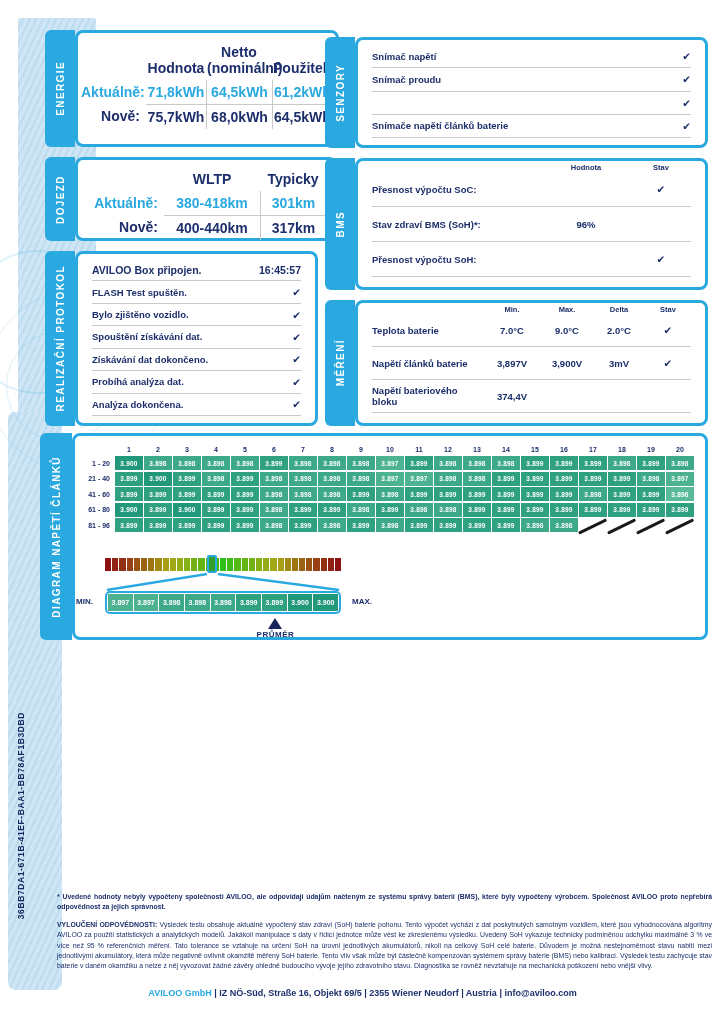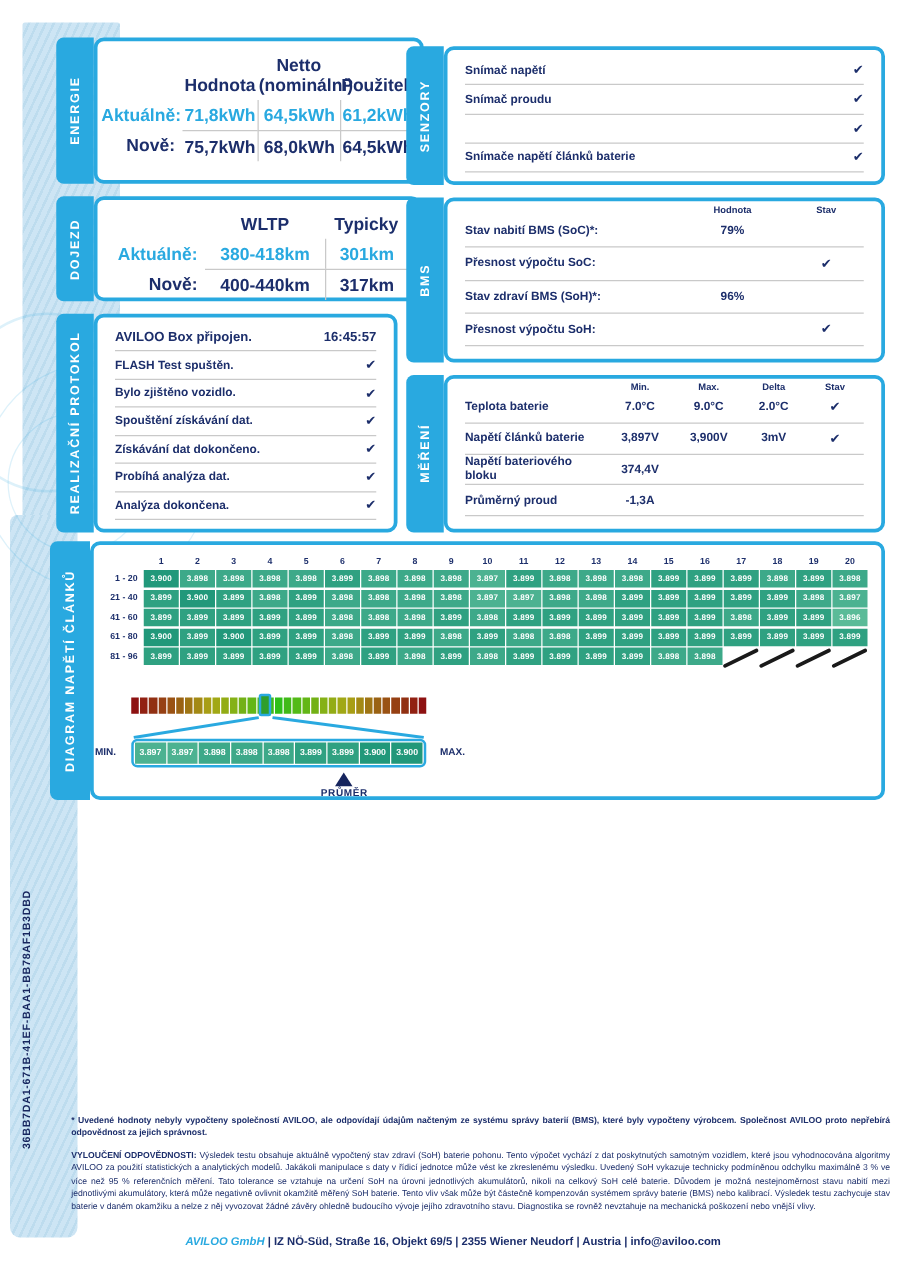--- a/index.html
+++ b/index.html
@@ -79,21 +79,21 @@
   .min-label{left:-29px;} .max-label{right:-31px;}
   .tri-up{position:absolute;top:60px;width:0;height:0;border-left:7px solid transparent;
         border-right:7px solid transparent;border-bottom:11px solid #16255e;transform:translateX(-50%);}
   .avg-label{position:absolute;top:72px;transform:translateX(-50%);font-size:8px;font-weight:bold;letter-spacing:.5px;}
   
   .foot{position:absolute;left:57px;width:655px;font-size:6.9px;line-height:1.5;text-align:justify;z-index:1;}
   .foot-star{top:892px;font-weight:600;}
   .foot-disc{top:920px;font-weight:400;}
   .foot-disc b{font-weight:bold;}
   .footer{position:absolute;left:0;right:0;top:988px;text-align:center;font-size:9px;font-weight:bold;z-index:1;}
-  .footer .co{color:#29a9e0;font-style:italic;}
+  .footer .co{color:#29a9e0;}
   .id-text{position:absolute;left:16px;top:648px;height:336px;display:flex;align-items:center;z-index:1;}
   .id-text span{writing-mode:vertical-rl;transform:rotate(180deg);font-size:8.5px;font-weight:700;
         letter-spacing:.6px;color:#16255e;white-space:nowrap;}
 </style>
 </head>
 <body>
 
 <div id="page">
 
   <div class="decor-stripes"></div>
@@ -211,25 +211,20 @@
         <span>BMS</span>
       </div>
     <div class="panel">
       <div class="hdr-row">
           <span class="lbl"></span>
           <span class="c90">Hodnota</span>
           <span class="c60">Stav</span>
         </div>
       <div class="rows" style="height:calc(100% - 14px);padding-top:0;">
         <div class="lrow">
-            <span class="lbl">Stav nabití BMS (SoC)*:</span>
-            <span class="c90 val">79%</span>
-            <span class="c60"></span>
-          </div>
-        <div class="lrow">
             <span class="lbl">Přesnost výpočtu SoC:</span>
             <span class="c90"></span>
             <span class="c60 check">✔</span>
           </div>
         <div class="lrow">
             <span class="lbl">Stav zdraví BMS (SoH)*:</span>
             <span class="c90 val">96%</span>
             <span class="c60"></span>
           </div>
         <div class="lrow">
@@ -264,27 +259,20 @@
         <div class="lrow">
             <span class="lbl">Napětí článků baterie</span>
             <span class="c58 val">3,897V</span>
             <span class="c52 val">3,900V</span>
             <span class="c52 val">3mV</span>
             <span class="c46 check">✔</span>
           </div>
         <div class="lrow">
             <span class="lbl">Napětí bateriového bloku</span>
             <span class="c58 val">374,4V</span>
-            <span class="c52"></span>
-            <span class="c52"></span>
-            <span class="c46"></span>
-          </div>
-        <div class="lrow">
-            <span class="lbl">Průměrný proud</span>
-            <span class="c58 val">-1,3A</span>
             <span class="c52"></span>
             <span class="c52"></span>
             <span class="c46"></span>
           </div>
       </div>
     </div>
   </div>
 
   <div class="section sec-diagram">
     <div class="tab tab-diagram">

